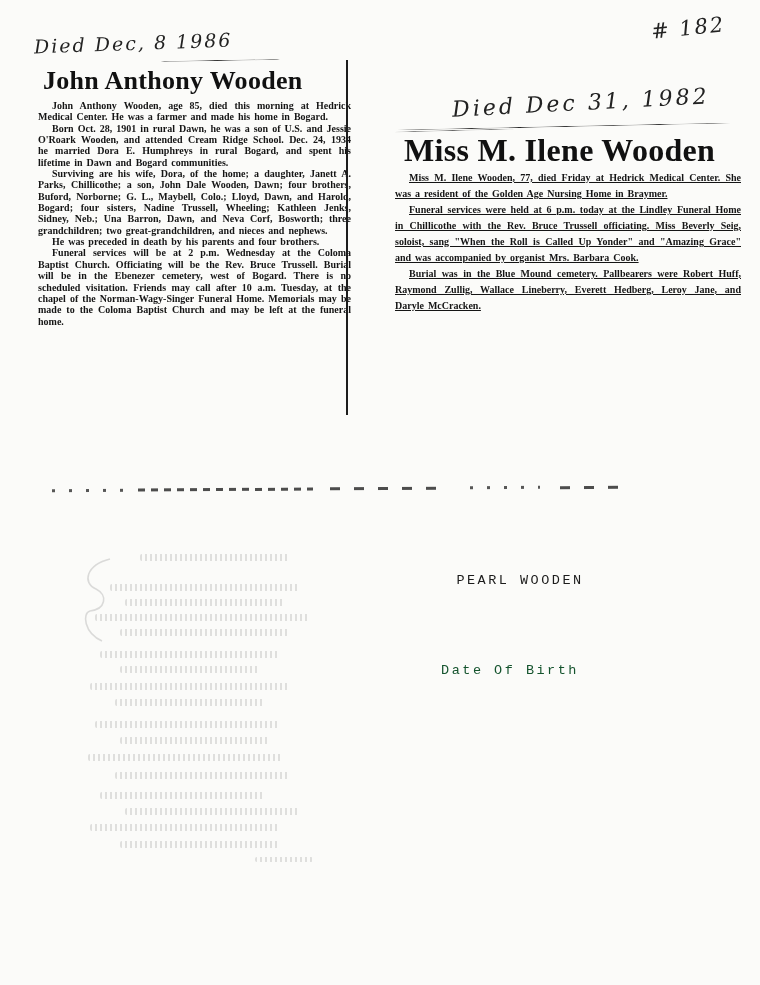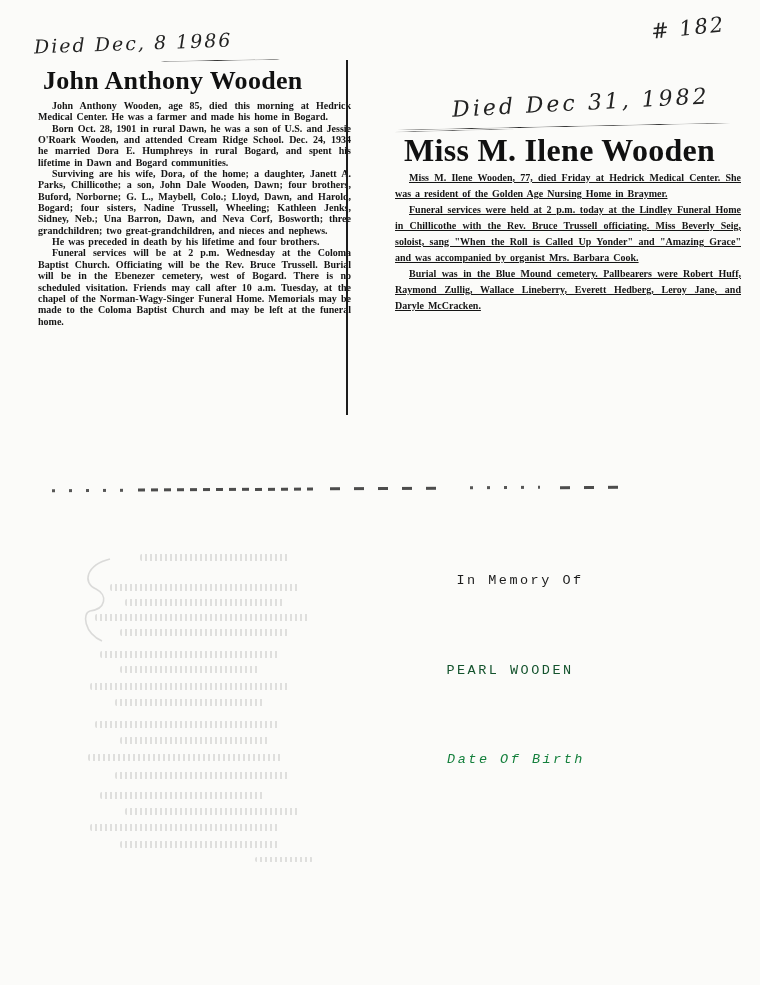--- a/index.html
+++ b/index.html
@@ -90,37 +90,37 @@
 
   <div class="hand abs" style="left:6px;top:2px;font-size:19px;transform:rotate(-2deg);letter-spacing:2px;">Died Dec, 8 1986</div>
   <div class="hand-underline" style="left:132px;top:30px;width:120px;transform:rotate(-1deg);"></div>
 
   <div class="headline abs" style="left:15px;top:36px;font-size:26px;">John Anthony Wooden</div>
 
   <div id="left-obit-body" class="obit-body abs" style="left:10px;top:70px;width:313px;">
     <p>John Anthony Wooden, age 85, died this morning at Hedrick Medical Center. He was a farmer and made his home in Bogard.</p>
     <p>Born Oct. 28, 1901 in rural Dawn, he was a son of U.S. and Jessie O'Roark Wooden, and attended Cream Ridge School. Dec. 24, 1934 he married Dora E. Humphreys in rural Bogard, and spent his lifetime in Dawn and Bogard communities.</p>
     <p>Surviving are his wife, Dora, of the home; a daughter, Janett A. Parks, Chillicothe; a son, John Dale Wooden, Dawn; four brothers, Buford, Norborne; G. L., Maybell, Colo.; Lloyd, Dawn, and Harold, Bogard; four sisters, Nadine Trussell, Wheeling; Kathleen Jenks, Sidney, Neb.; Una Barron, Dawn, and Neva Corf, Bosworth; three grandchildren; two great-grandchildren, and nieces and nephews.</p>
-    <p>He was preceded in death by his lifetime and four brothers.</p>
+    <p>He was preceded in death by his parents and four brothers.</p>
     <p>Funeral services will be at 2 p.m. Wednesday at the Coloma Baptist Church. Officiating will be the Rev. Bruce Trussell. Burial will be in the Ebenezer cemetery, west of Bogard. There is no scheduled visitation. Friends may call after 10 a.m. Tuesday, at the chapel of the Norman-Wagy-Singer Funeral Home. Memorials may be made to the Coloma Baptist Church and may be left at the funeral home.</p>
   </div>
 </div>
 <div class="col-rule" style="left:346px;top:60px;height:355px;"></div>
 
 <div class="abs" style="left:392px;top:88px;width:350px;height:305px;">
 
   <div class="hand abs" style="left:60px;top:2px;font-size:22px;transform:rotate(-3deg);letter-spacing:3px;">Died Dec 31, 1982</div>
   <div class="hand-underline" style="left:2px;top:38px;width:340px;transform:rotate(-1.2deg);"></div>
   <div class="hand-underline" style="left:2px;top:42px;width:120px;transform:rotate(-1.5deg);opacity:.7;"></div>
 
   <div class="headline abs" style="left:12px;top:44px;font-size:32px;">Miss M. Ilene Wooden</div>
 
   <div id="right-obit-body" class="obit-body abs" style="left:3px;top:82px;width:346px;">
     <p>Miss M. Ilene Wooden, 77, died Friday at Hedrick Medical Center. She was a resident of the Golden Age Nursing Home in Braymer.</p>
-    <p>Funeral services were held at 2 p.m. today at the Lindley Funeral Home in Chillicothe with the Rev. Bruce Trussell officiating. Miss Beverly Seig, soloist, sang "When the Roll is Called Up Yonder" and "Amazing Grace" and was accompanied by organist Mrs. Barbara Cook.</p>
+    <p>Funeral services were held at 6 p.m. today at the Lindley Funeral Home in Chillicothe with the Rev. Bruce Trussell officiating. Miss Beverly Seig, soloist, sang "When the Roll is Called Up Yonder" and "Amazing Grace" and was accompanied by organist Mrs. Barbara Cook.</p>
     <p>Burial was in the Blue Mound cemetery. Pallbearers were Robert Huff, Raymond Zullig, Wallace Lineberry, Everett Hedberg, Leroy Jane, and Daryle McCracken.</p>
   </div>
 </div>
 
 <div>
   <div class="tear tear-b" style="left:52px;top:489px;width:80px;"></div>
   <div class="tear tear-a" style="left:138px;top:488px;width:175px;"></div>
   <div class="tear tear-c" style="left:330px;top:487px;width:115px;"></div>
   <div class="tear tear-b" style="left:470px;top:486px;width:70px;"></div>
   <div class="tear tear-c" style="left:560px;top:486px;width:60px;"></div>
@@ -144,21 +144,20 @@
   <div class="poem-line" style="left:88px;top:754px;width:195px;"></div>
   <div class="poem-line" style="left:115px;top:772px;width:175px;"></div>
   <div class="poem-line" style="left:100px;top:792px;width:165px;"></div>
   <div class="poem-line" style="left:125px;top:808px;width:175px;"></div>
   <div class="poem-line" style="left:90px;top:824px;width:190px;"></div>
   <div class="poem-line" style="left:120px;top:841px;width:160px;"></div>
   <div class="poem-line" style="left:255px;top:857px;width:58px;height:5px;"></div>
 </div>
 
 <div id="memorial-card">
-  <div class="card-line">In Memory Of</div>
   <div class="card-line">PEARL WOODEN</div>
   <div class="card-line">Date Of Birth</div>
   
   
   
   
   
   
   
   

